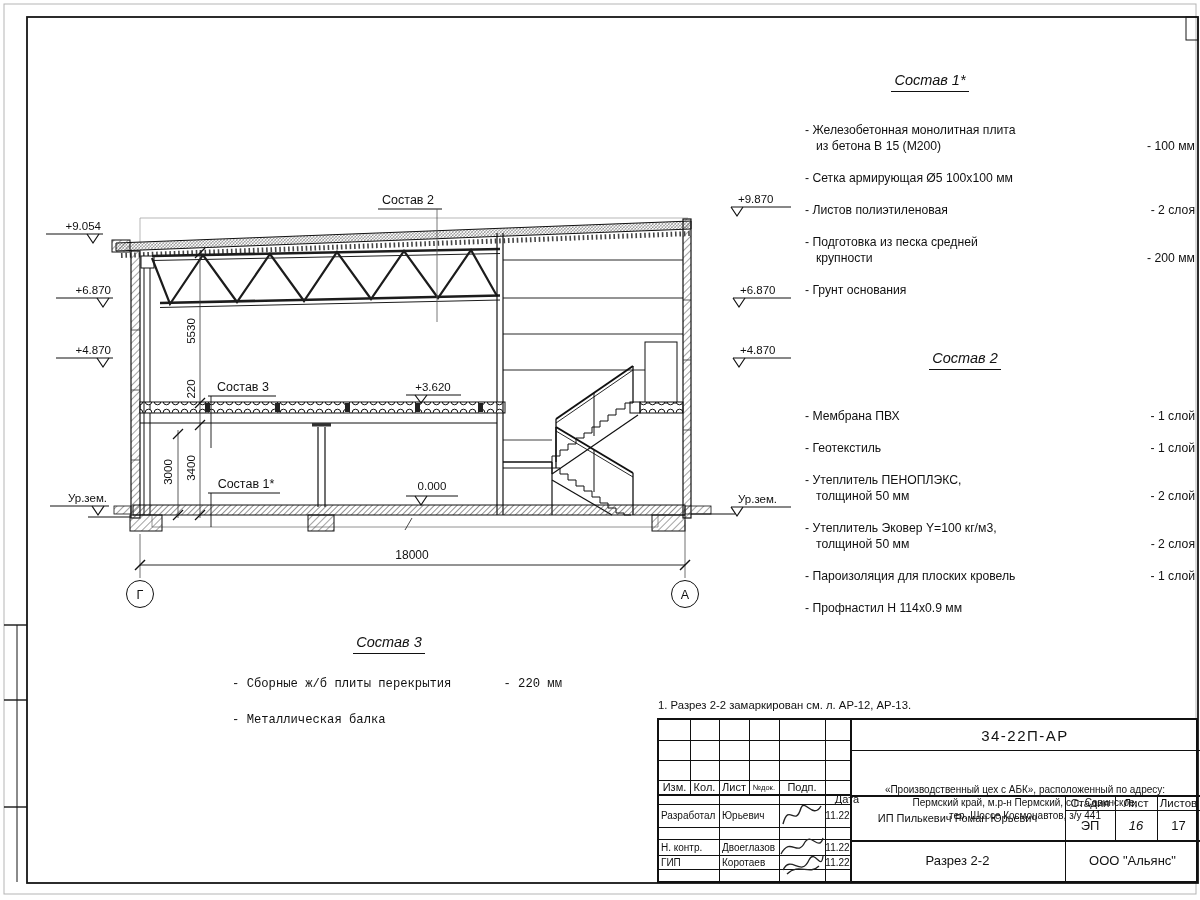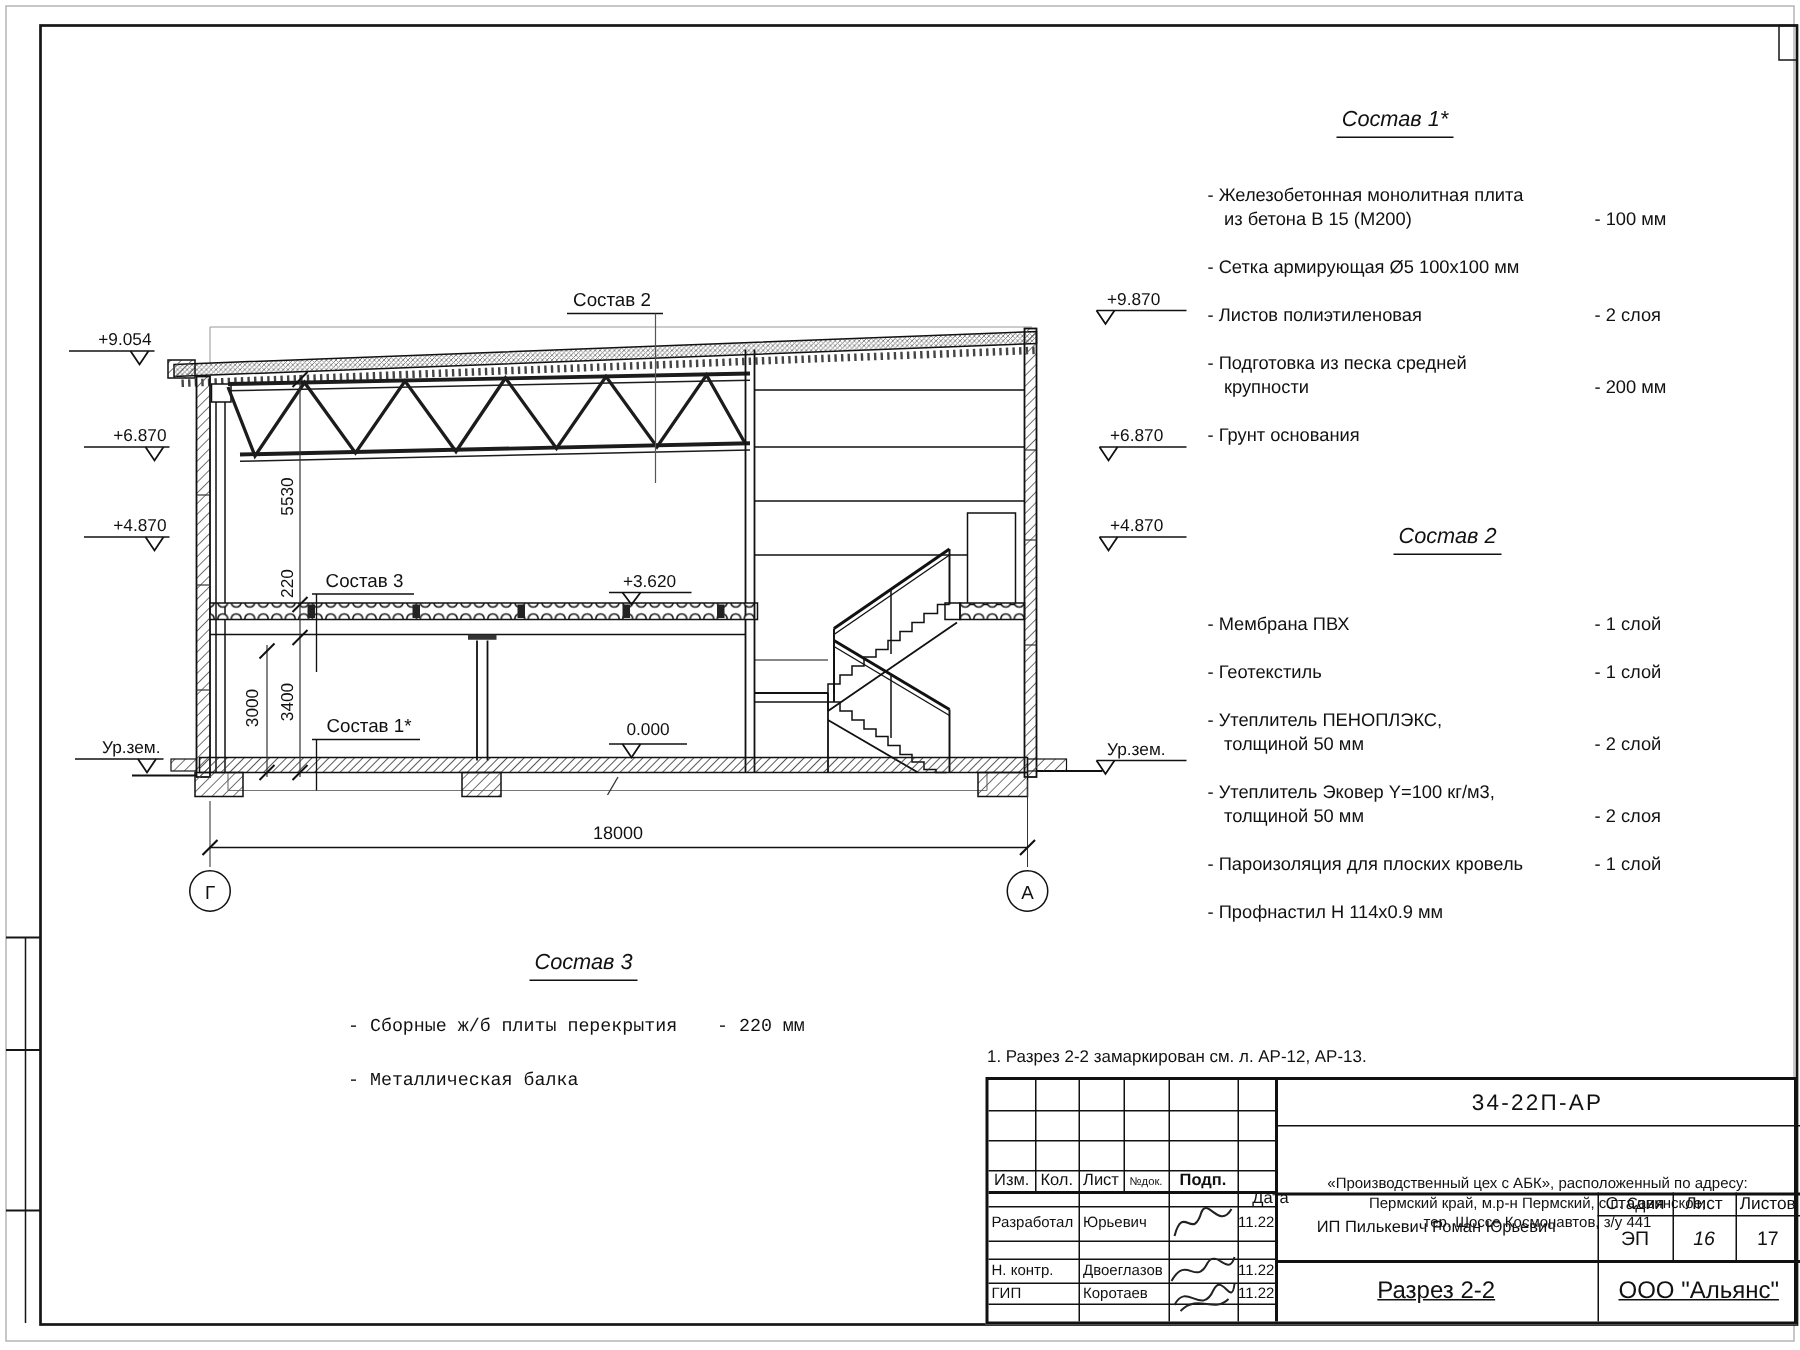--- a/index.html
+++ b/index.html
@@ -5,33 +5,33 @@
   html,body{margin:0;padding:0;background:#ddd;}
   .page{position:relative;width:1200px;height:900px;background:#ffffff;
         font-family:"Liberation Sans",sans-serif;color:#111;overflow:hidden;}
   svg text{font-family:"Liberation Sans",sans-serif;fill:#111;}
   .spec{position:absolute;z-index:2;}
   .spec h3{font-style:italic;font-weight:normal;font-size:14.5px;margin:0;text-align:center;}
   .spec h3 span{border-bottom:1.2px solid #111;padding:0 3px 3px;}
   .items{width:100%;}
   .it{display:flex;align-items:flex-end;margin-bottom:16px;font-size:12.2px;line-height:16px;}
   .it-text{flex:1;white-space:pre-line;padding-left:11px;text-indent:-11px;}
-  .it-val{flex:none;white-space:nowrap;}
+  .it-val{flex:none;white-space:nowrap;text-align:right;}
   .note{position:absolute;left:658px;top:699px;font-size:11.3px;z-index:2;}
   
   .tb{position:absolute;left:657px;top:718px;width:541px;height:165px;
       border:2px solid #111;box-sizing:border-box;z-index:3;background:#fff;}
   .hl,.vl{position:absolute;background:#111;}
   .hl{height:1px;}.vl{width:1px;}
   .tv{width:2px;}
   .cell{position:absolute;display:flex;align-items:center;justify-content:center;
         text-align:center;overflow:hidden;}
   .cell.left{justify-content:flex-start;text-align:left;}
   .f7{font-size:7.5px;} .f9{font-size:10px;} .f10{font-size:10px;}
-  .f11{font-size:11px;} .f115{font-size:11.5px;} .f12{font-size:16px;text-decoration:underline;} .f13{font-size:13px;}
+  .f11{font-size:11px;} .f115{font-size:11.5px;} .f12{font-size:13px;} .f13{font-size:13px;}
   .f15{font-size:15px;letter-spacing:1.5px;}
   .pre{white-space:pre-line;line-height:1.3;}
 </style>
 </head>
 <body>
 
 <div class="page">
 
   <svg width="1200" height="900" viewBox="0 0 1200 900" style="position:absolute;left:0;top:0;z-index:1;">
     <defs>
@@ -350,21 +350,21 @@
 
     <div class="hl" style="left:191px;top:30px;width:350px;"></div>
     <div class="hl" style="left:191px;top:75px;width:350px;height:2px;"></div>
     <div class="hl" style="left:406px;top:90px;width:135px;"></div>
     <div class="hl" style="left:191px;top:120px;width:350px;height:2px;"></div>
 
     <div class="cell f11" style="left:0;top:60px;width:31px;height:14px;">Изм.</div>
     <div class="cell f11" style="left:31px;top:60px;width:29px;height:14px;">Кол.</div>
     <div class="cell f11" style="left:60px;top:60px;width:30px;height:14px;">Лист</div>
     <div class="cell f7" style="left:90px;top:60px;width:30px;height:14px;">№док.</div>
-    <div class="cell f11" style="left:120px;top:60px;width:46px;height:14px;font-weight:bold;">Подп.</div>
+    <div class="cell f11" style="left:120px;top:60px;width:46px;height:14px;">Подп.</div>
     <div class="cell f11" style="left:166px;top:60px;width:44px;height:14px;margin-top:12px;">Дата</div>
 
     <div class="cell left f9" style="left:2px;top:84px;width:57px;height:23px;">Разработал</div>
     <div class="cell left f10" style="left:63px;top:84px;width:56px;height:23px;">Юрьевич</div>
     <div class="cell f9" style="left:166px;top:84px;width:25px;height:23px;">11.22</div>
 
     <div class="cell left f9" style="left:2px;top:119px;width:57px;height:16px;">Н. контр.</div>
     <div class="cell left f10" style="left:63px;top:119px;width:56px;height:16px;">Двоеглазов</div>
     <div class="cell f9" style="left:166px;top:119px;width:25px;height:16px;">11.22</div>
 

